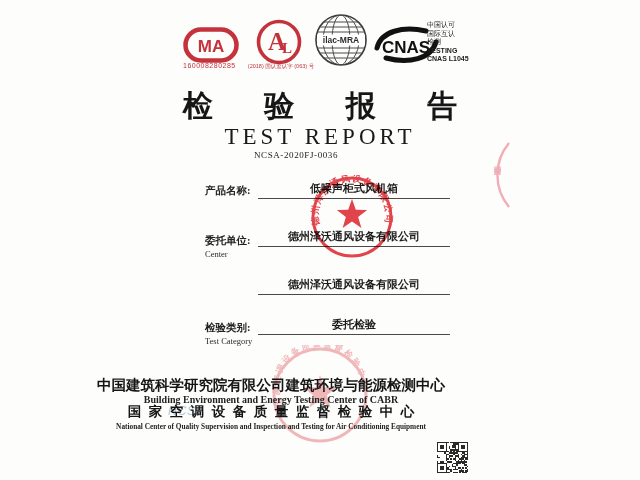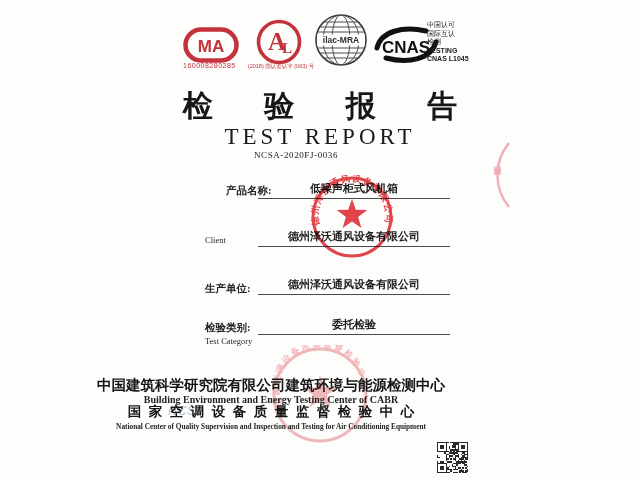--- a/index.html
+++ b/index.html
@@ -25,21 +25,21 @@
               font-size:23px; letter-spacing:4px; color:#1a1a1a; }
   #report-no { left:0; top:150px; width:592px; text-align:center;
                font-size:9px; letter-spacing:.6px; color:#222; }
 
   
   .field { position:absolute; left:205px; width:260px; }
   .f-cn { font-size:10.5px; font-weight:600; color:#222; }
   .f-en { font-size:8.5px; color:#2a2a2a; margin-top:1px; }
   .f-line { position:absolute; left:258px; width:192px; border-bottom:1px solid #4a4a4a;
             text-align:center; font-size:11px; font-weight:600; color:#1c1c1c; padding-bottom:2px; }
-  #row1 { top:184px;margin-left:21px; } #line1 { top:181px; }
+  #row1 { top:184px; } #line1 { top:181px; }
   #row2 { top:234px; } #line2 { top:229px; }
   #row3 { top:282px; } #line3 { top:277px; }
   #row4 { top:321px; } #line4 { top:317px;font-family:Liberation Serif, serif; }
 
   
   #main-stamp { left:310px; top:175px; z-index:5; opacity:.9; mix-blend-mode:multiply; }
   #bottom-stamp { left:270px; top:345px; z-index:1; opacity:.34; }
   #edge-stamp { left:477px; top:141px; z-index:1; opacity:.75; }
 
   
@@ -103,26 +103,26 @@
   <div class="abs" id="title-cn">检 验 报 告</div>
   <div class="abs" id="title-en">TEST REPORT</div>
   <div class="abs" id="report-no">NCSA-2020FJ-0036</div>
 
   <div class="field" id="row1">
     <div class="f-cn">产品名称:</div>
   </div>
   <div class="abs f-line" id="line1">低噪声柜式风机箱</div>
 
   <div class="field" id="row2">
-    <div class="f-en">Client</div>
+    <div class="f-cn">委托单位:</div>
+    <div class="f-en">Center</div>
   </div>
   <div class="abs f-line" id="line2">德州泽沃通风设备有限公司</div>
 
   <div class="field" id="row3">
-    <div class="f-cn">生产单位:</div>
   </div>
   <div class="abs f-line" id="line3">德州泽沃通风设备有限公司</div>
 
   <div class="field" id="row4">
     <div class="f-cn">检验类别:</div>
     <div class="f-en">Test Category</div>
   </div>
   <div class="abs f-line" id="line4">委托检验</div>
 
   <svg class="abs" id="main-stamp" width="84" height="84" viewBox="0 0 84 84">

